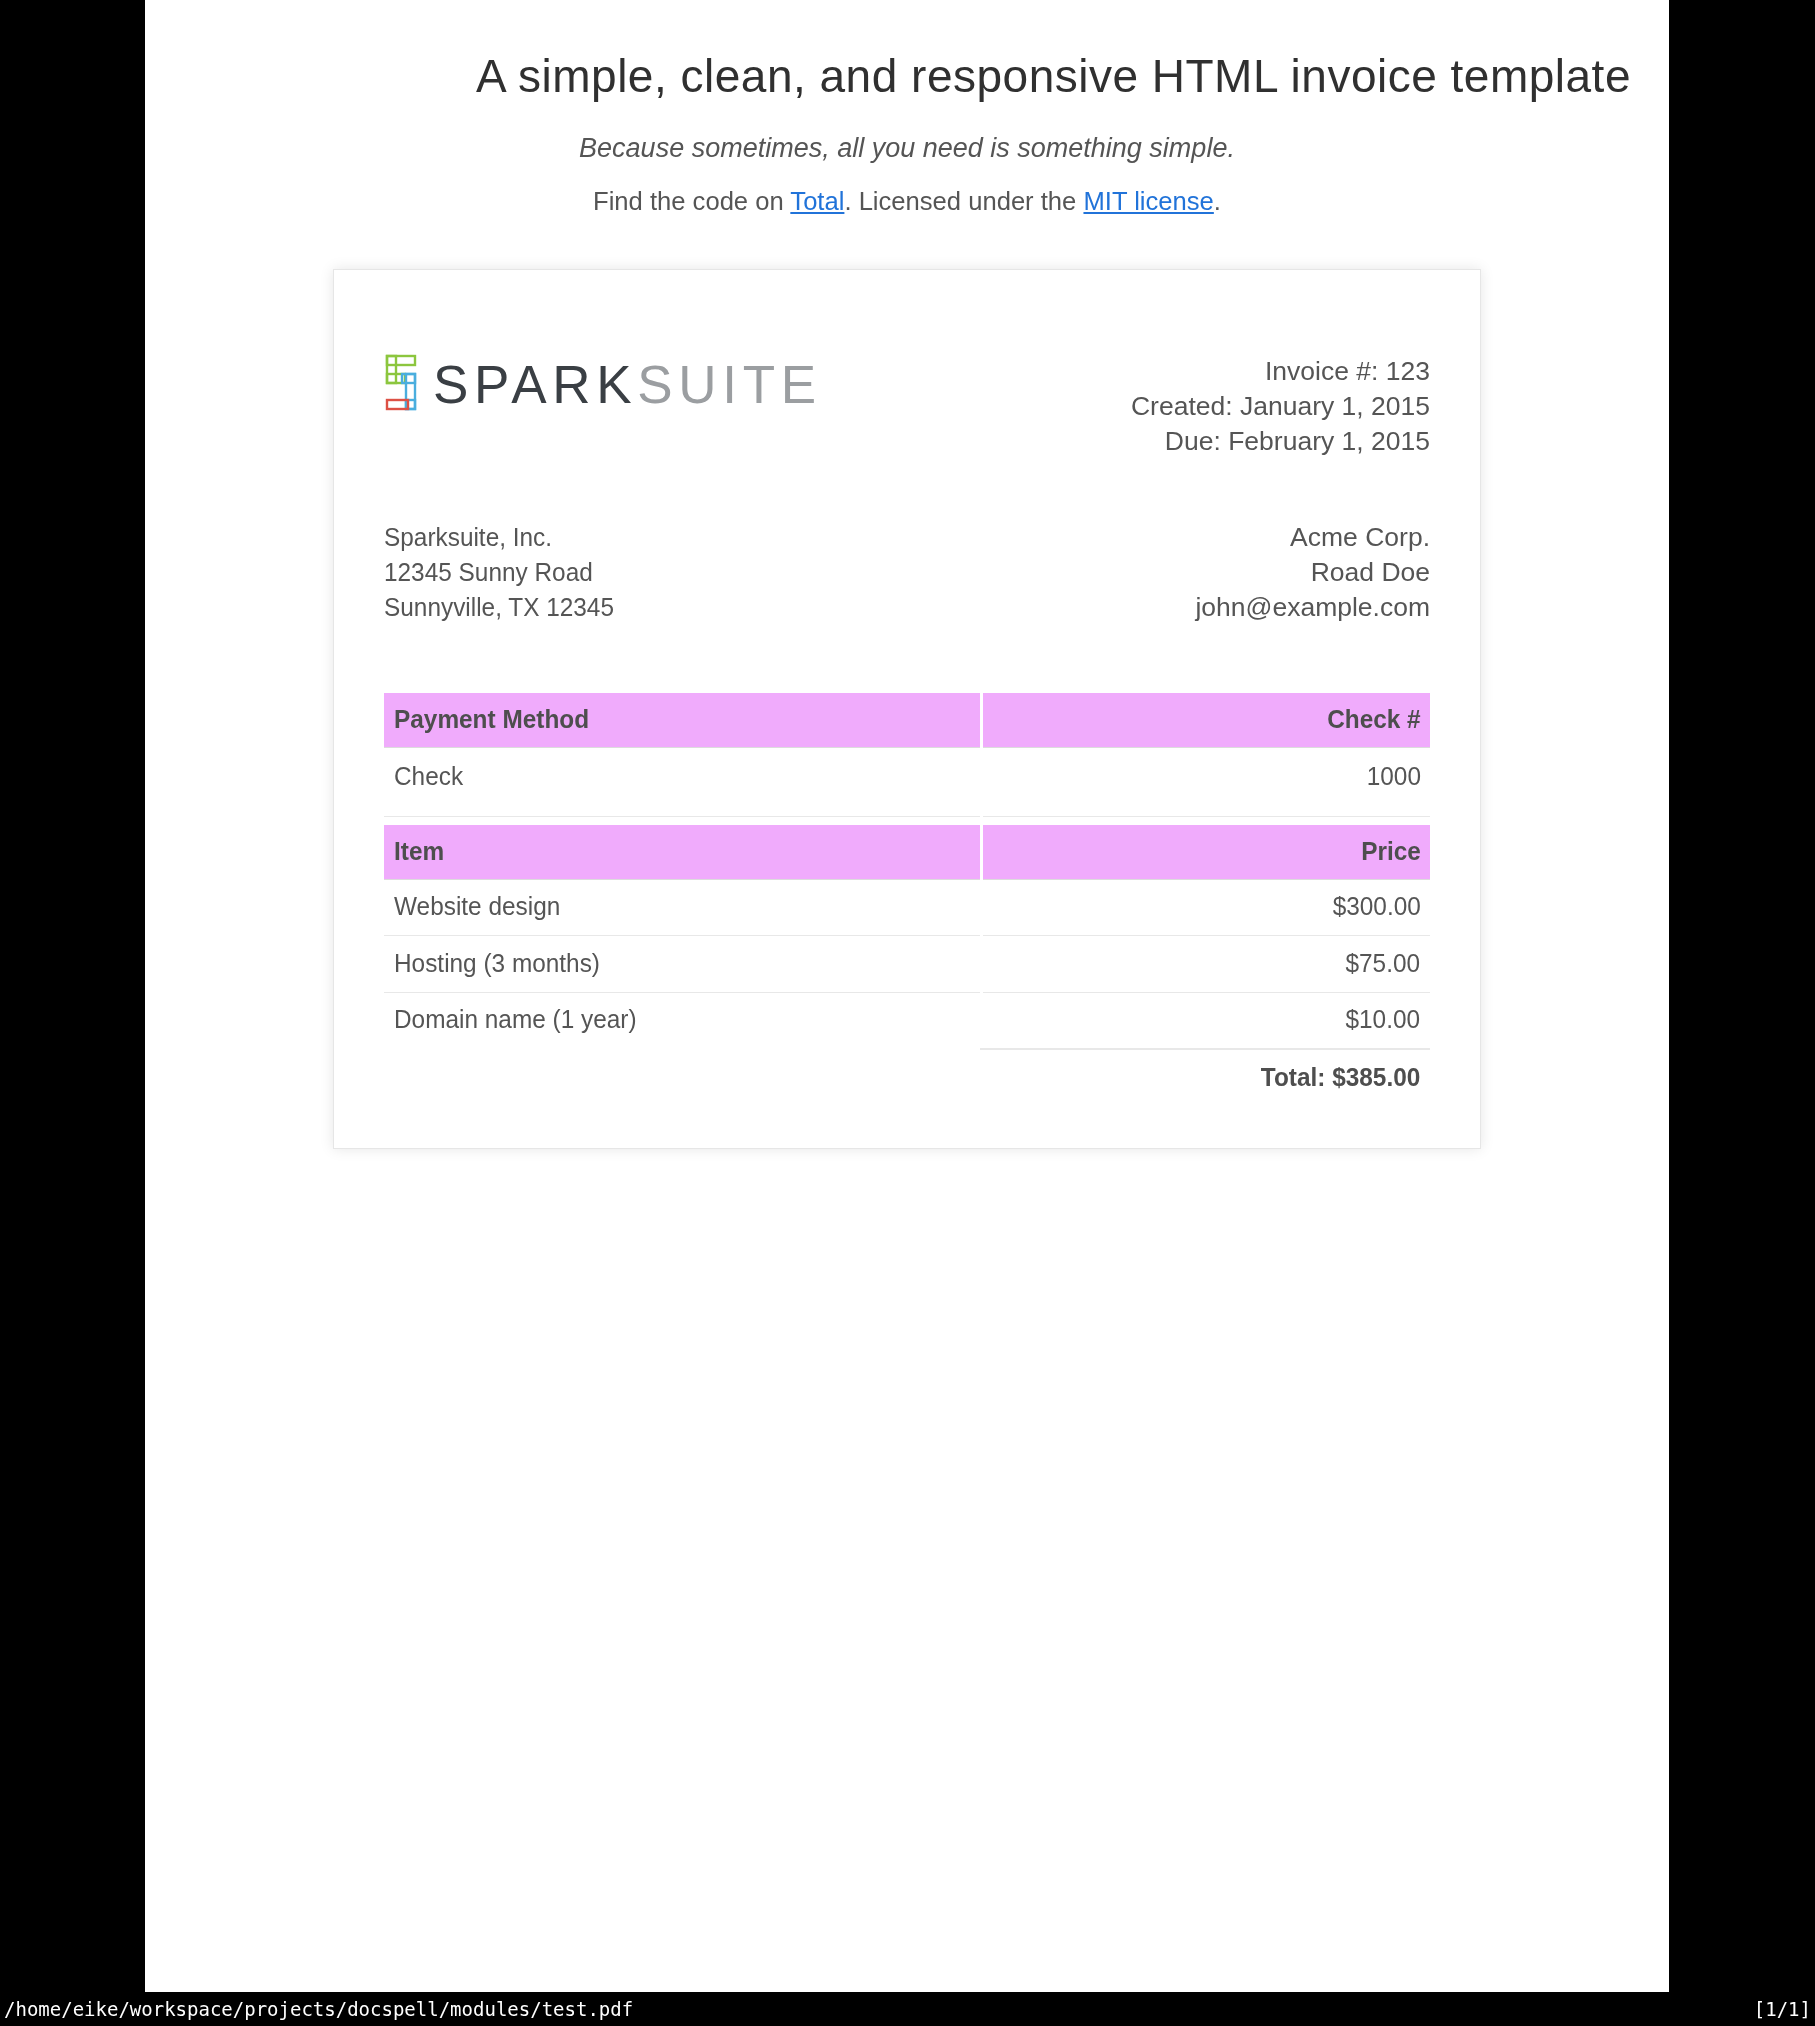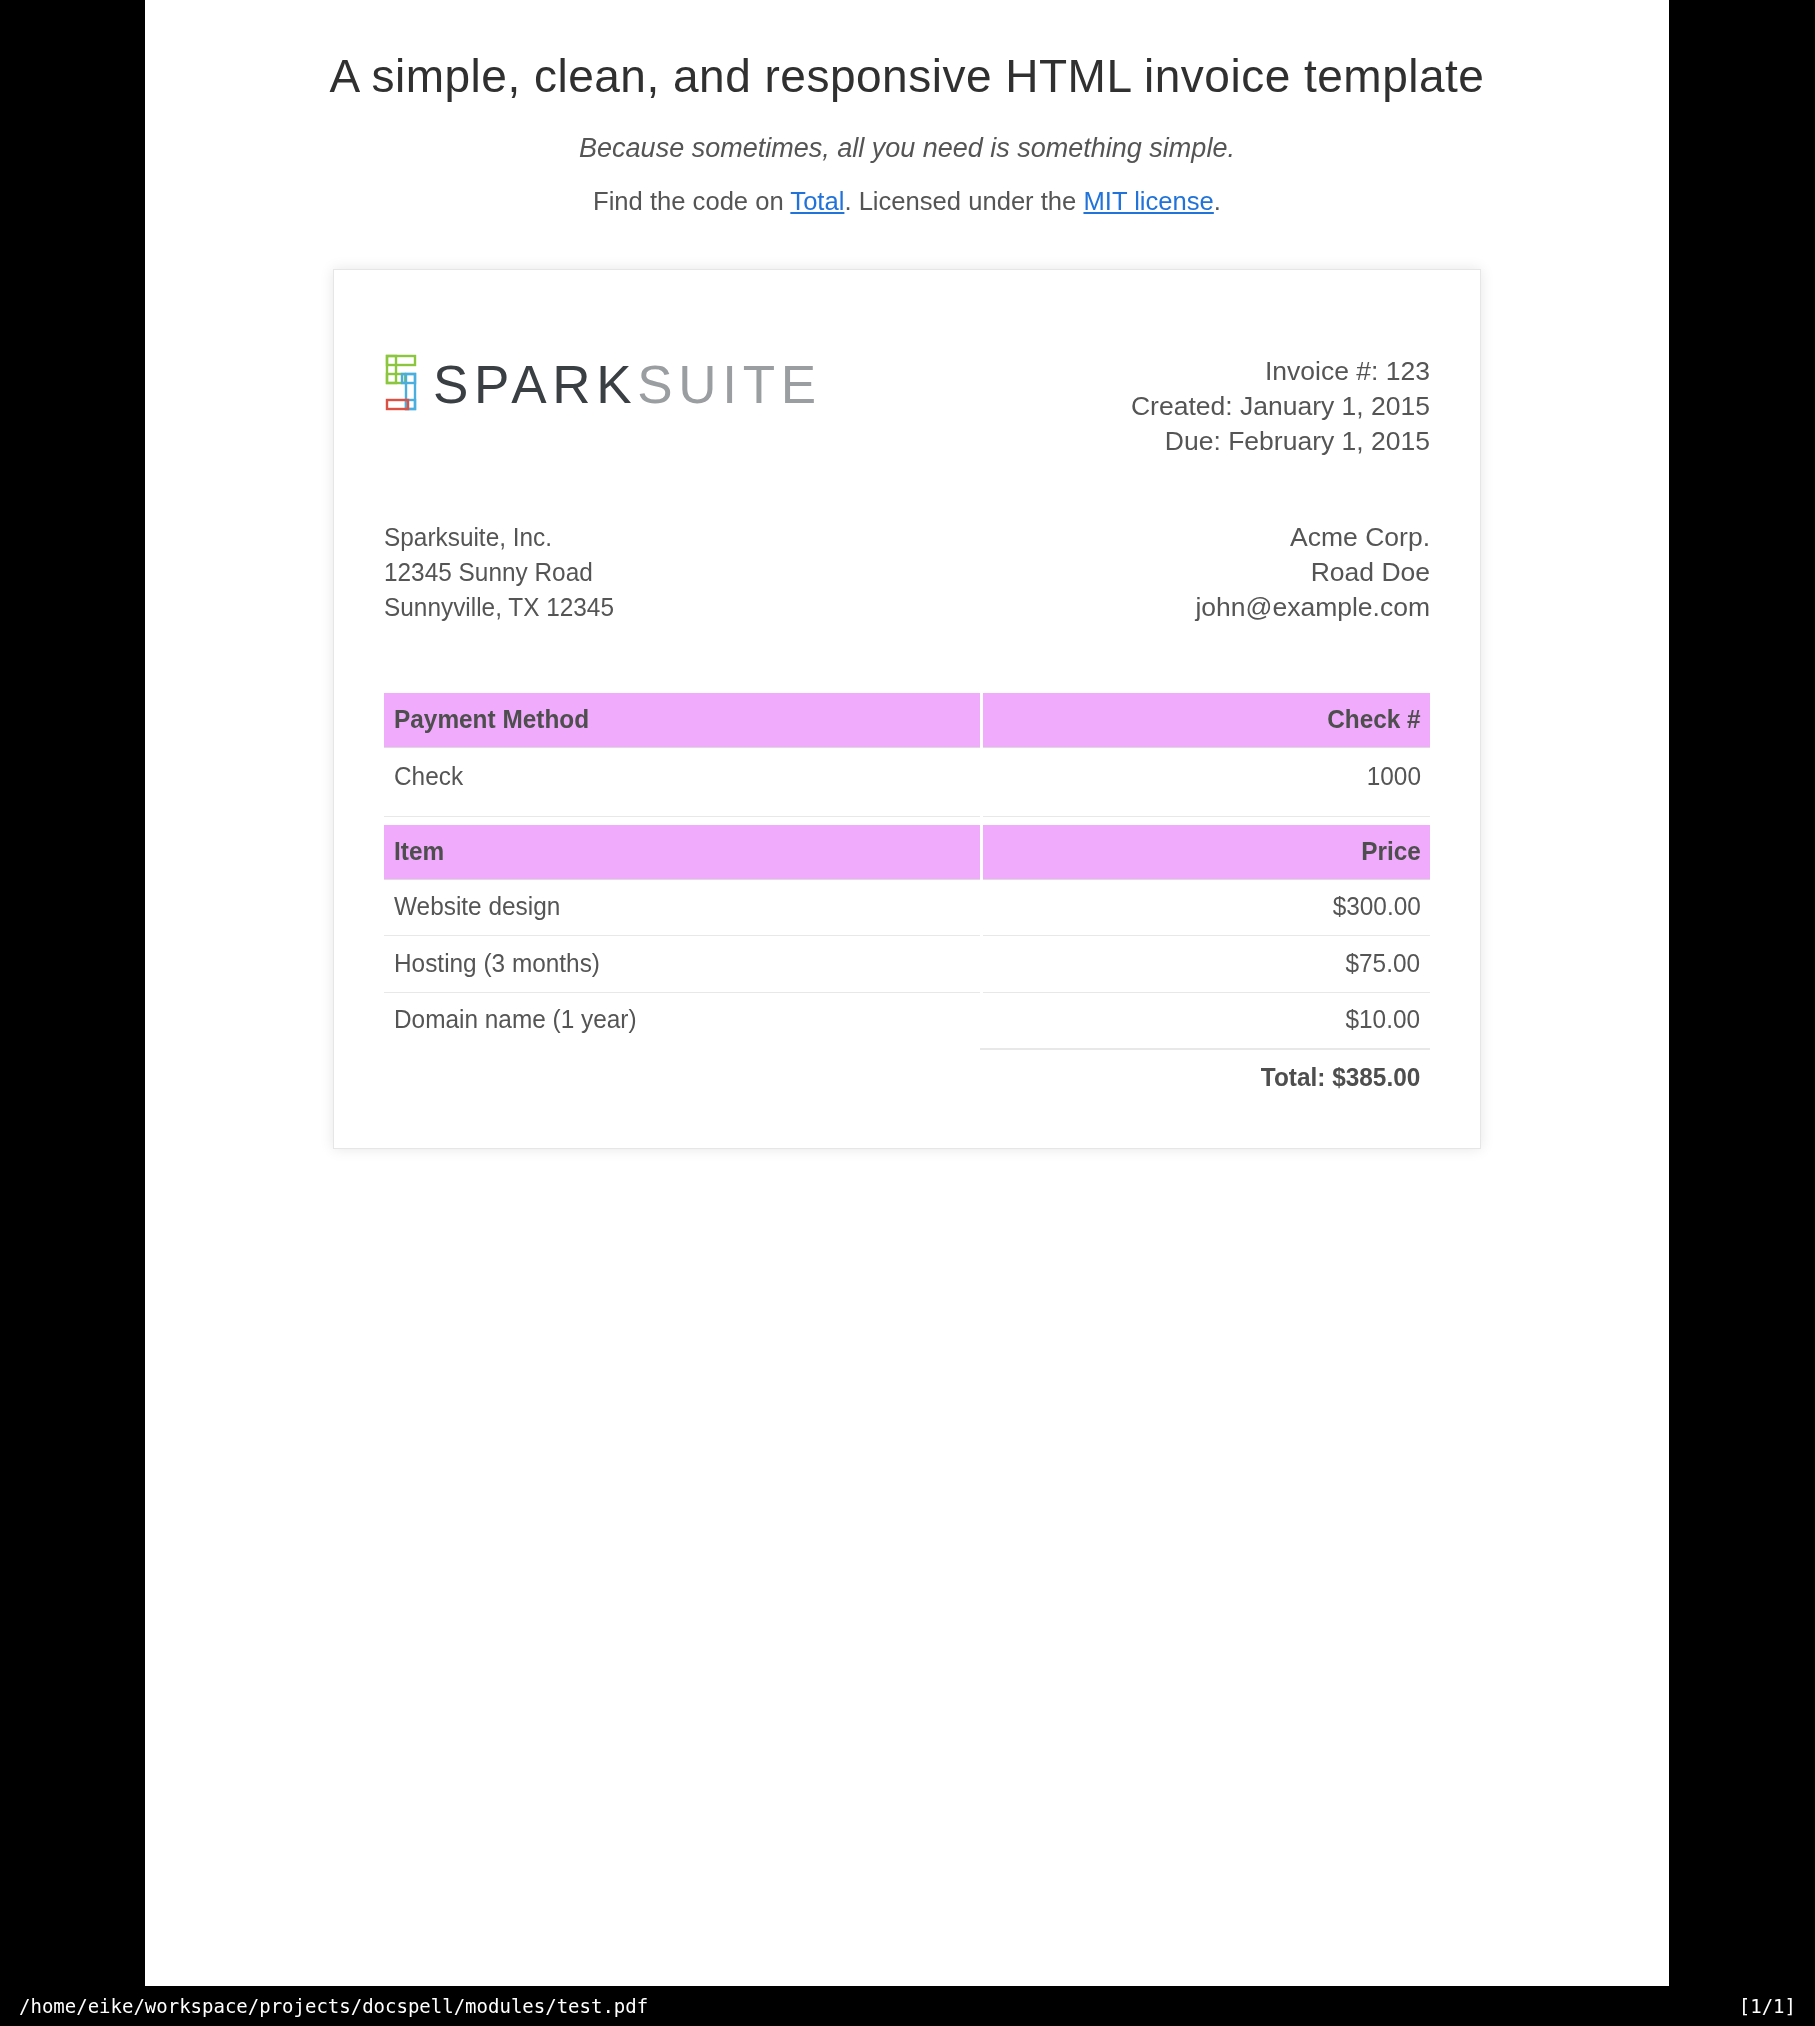--- a/index.html
+++ b/index.html
@@ -5,21 +5,21 @@
   html,body{margin:0;padding:0;}
   body{
     width:1815px;height:2026px;background:#000;position:relative;overflow:hidden;
     font-family:"Liberation Sans",sans-serif;
   }
   .page{
     position:absolute;left:145px;top:0;width:1524px;height:2001px;background:#fff;
   }
   .page-title{
     margin:49px 38px 0;font-size:46px;font-weight:300;color:#303030;
-    text-align:center;line-height:1.2;letter-spacing:0.5px;
+    text-align:right;line-height:1.2;letter-spacing:0.5px;
   }
   .page-subtitle{
     margin-top:28px;font-size:27px;font-style:italic;color:#555;text-align:center;line-height:1.2;
   }
   .credits{
     margin:21px 0 0;font-size:25.6px;color:#555;text-align:center;line-height:1.2;
   }
   .credits a{color:#2173d9;text-decoration:underline;cursor:pointer;}
   .invoice-box{
     width:1148px;box-sizing:border-box;margin:53px auto 0;
@@ -50,23 +50,23 @@
   .details .c1,.details .c2{padding:13.2px 9.5px 24.6px;border-bottom:0.9px solid #e8e8e8;}
   .items-head{margin-top:7.6px;}
   .item .c1,.item .c2{padding:11.4px 9.5px 13.2px;border-bottom:0.9px solid #e8e8e8;}
   .item.last .c1,.item.last .c2{border-bottom:none;}
   .total-row{display:flex;justify-content:flex-end;}
   .total-cell{
     flex:0 0 43%;box-sizing:border-box;border-top:2.8px solid #e8e8e8;
     text-align:right;font-weight:bold;color:#4e4e4e;padding:11.4px 9.5px;
   }
   .statusbar{
-    position:absolute;left:0;bottom:0;width:100%;height:40px;background:#000;
+    position:absolute;left:0;bottom:0;width:100%;height:34px;background:#000;
     display:flex;justify-content:space-between;align-items:center;box-sizing:border-box;
-    padding:0 19px;color:#fff;font-family:"DejaVu Sans Mono",monospace;font-size:19px;
+    padding:0 4px;color:#fff;font-family:"DejaVu Sans Mono",monospace;font-size:19px;
   }
 </style>
 </head>
 <body>
 
 <div class="page">
 
   <h1 class="page-title">A simple, clean, and responsive HTML invoice template</h1>
 
   <div class="page-subtitle">Because sometimes, all you need is something simple.</div>

